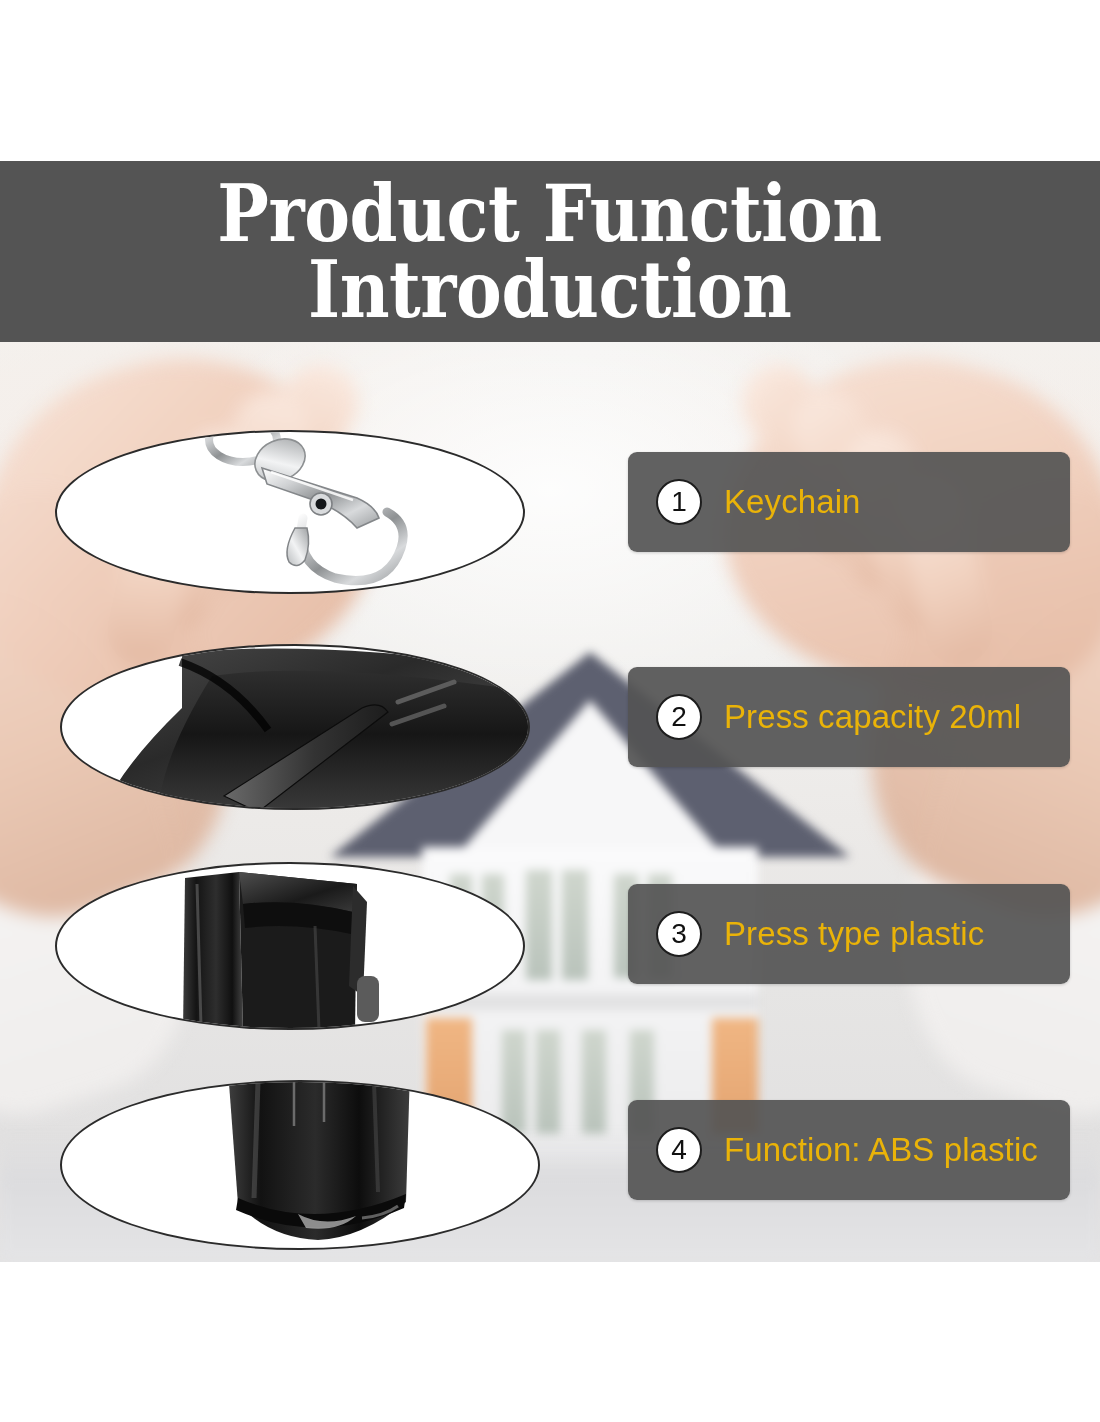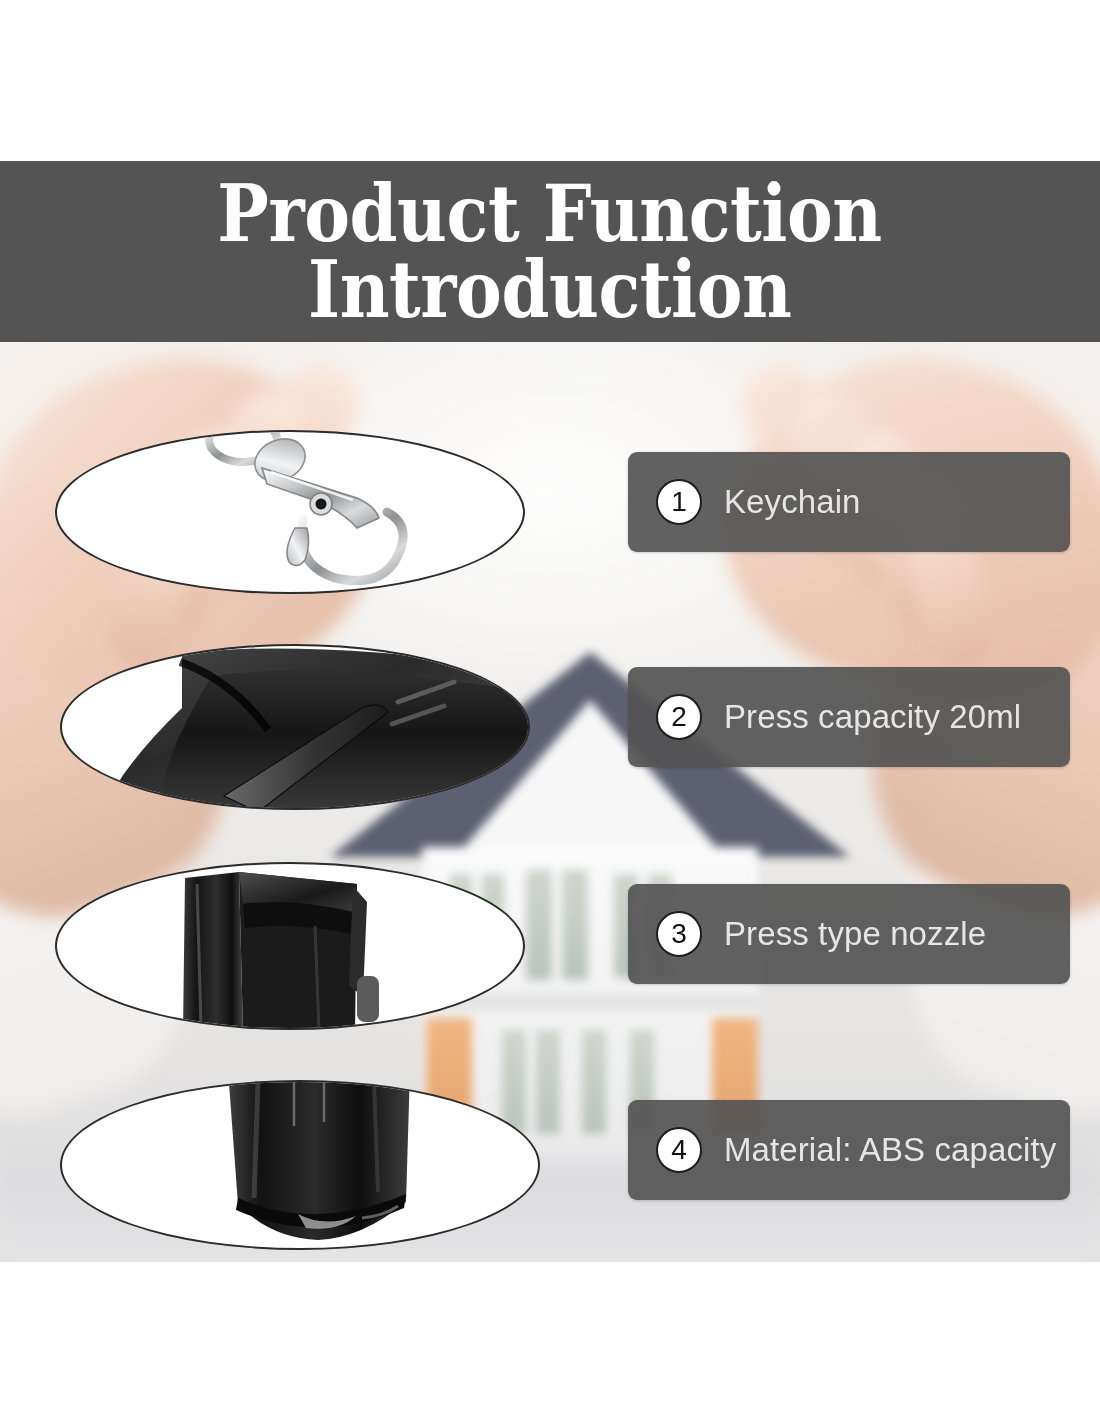--- a/index.html
+++ b/index.html
@@ -209,21 +209,21 @@
     color: #111111;
     font-size: 28px;
     font-weight: normal;
     display: flex;
     align-items: center;
     justify-content: center;
     line-height: 1;
   }
   .label-text {
     margin-left: 22px;
-    color: #e5e5e5;
+    color: #eab308;
     font-size: 33px;
     font-weight: normal;
     white-space: nowrap;
     letter-spacing: 0.1px;
   }
 </style>
 </head>
 <body>
 
 <div id="poster">
@@ -409,21 +409,21 @@
     <div class="label-text">Keychain</div>
   </div>
 
   <div class="label-panel" style="top:667px;">
     <div class="num-circle">2</div>
     <div class="label-text">Press capacity 20ml</div>
   </div>
 
   <div class="label-panel" style="top:884px;">
     <div class="num-circle">3</div>
-    <div class="label-text">Press type nozzle</div>
+    <div class="label-text">Press type plastic</div>
   </div>
 
   <div class="label-panel" style="top:1100px;">
     <div class="num-circle">4</div>
-    <div class="label-text">Material: ABS capacity</div>
+    <div class="label-text">Function: ABS plastic</div>
   </div>
 
 </div>
 
 </body></html>

